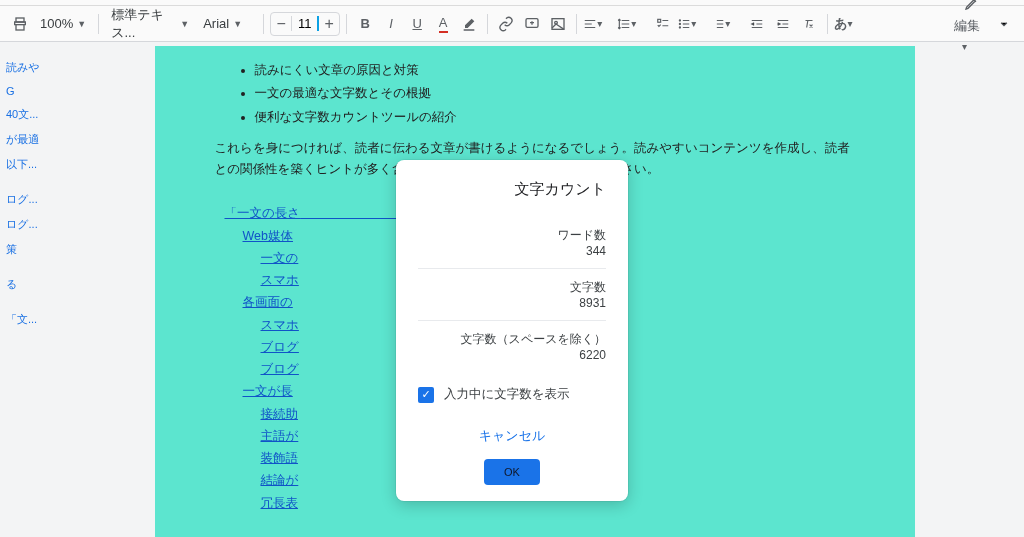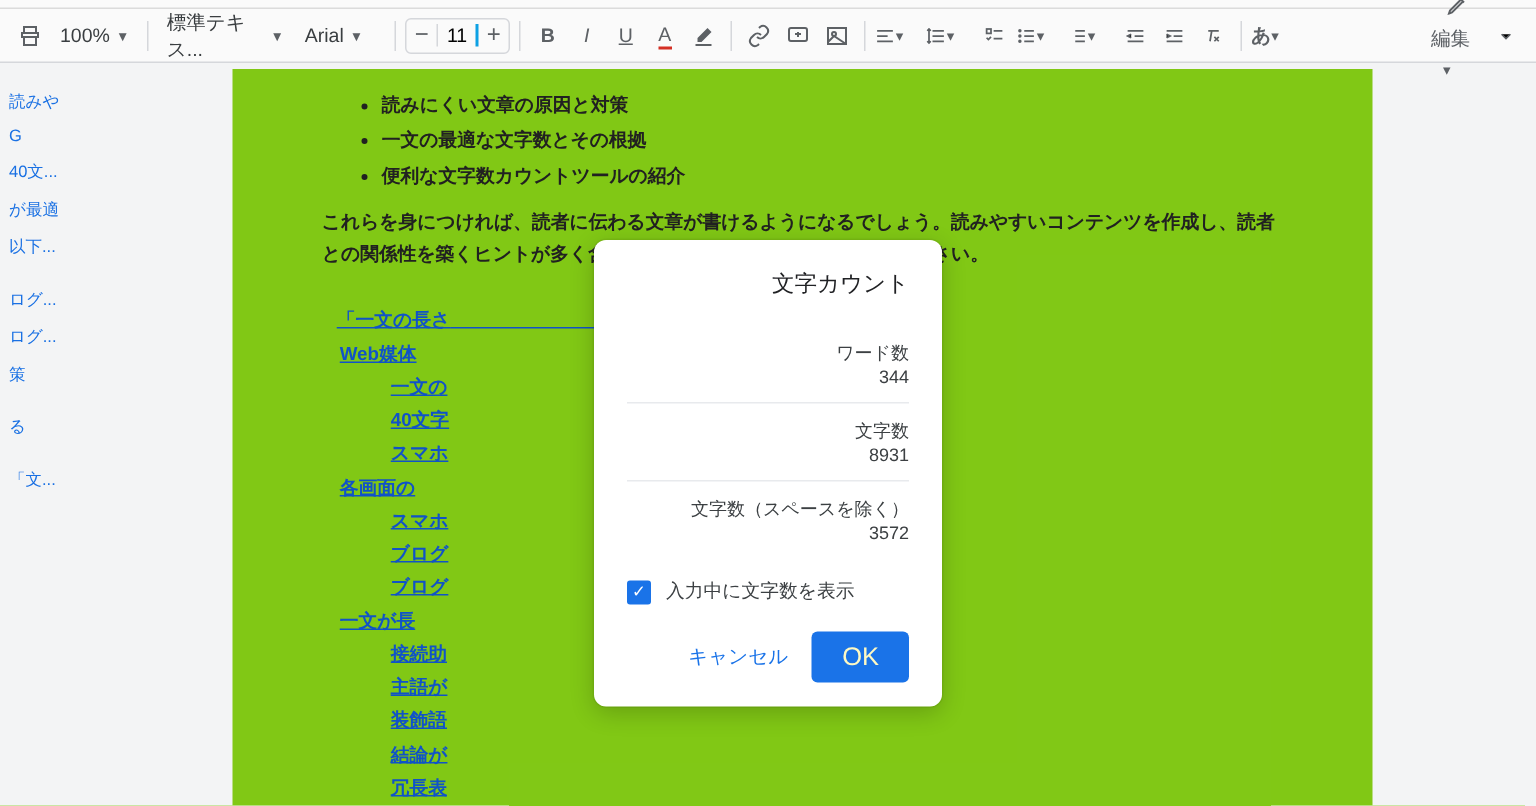--- a/index.html
+++ b/index.html
@@ -57,30 +57,30 @@
   .workspace { display:flex; height: calc(537px - 42px); background:#f8f9fa; }
   .outline {
     width: 45px; border-right: none; padding: 8px 6px; font-size: 11px;
     color: #1a73e8; overflow:hidden;
   }
   .outline-item { white-space: nowrap; overflow:hidden; text-overflow: clip; margin: 10px 0; color:#5f6368;}
   .outline-item.link { color:#1a73e8; }
 
   .page-area { flex:1; display:flex; justify-content:center; padding-top: 4px; }
   .page {
-    width: 760px; background:#84cc16; padding: 10px 60px 40px 60px;
-    font-size: 12.5px; color:#222; line-height:1.7;font-weight:bold;
+    width: 760px; background:#5eead4; padding: 10px 60px 40px 60px;
+    font-size: 12.5px; color:#222; line-height:1.7;
   }
   .bullets { margin: 4px 0 10px 40px; }
   .bullets li { list-style: disc; margin: 2px 0; }
   .para { margin: 4px 0 14px 0; }
   .toc { margin-left: 10px; }
   .toc a { color:#1155cc; text-decoration: underline; cursor:pointer;text-align:right; }
   .toc .l1 { margin-left: 0; }
-  .toc .l2 { margin-left: 2px; }
+  .toc .l2 { margin-left: 18px; }
   .toc .l3 { margin-left: 36px; }
   .toc div { margin: 1px 0; }
 
   
   .modal-backdrop {
     position:absolute; inset:0; background: rgba(0,0,0,0.02);
     display:flex; align-items:flex-start; justify-content:center;
   }
   .modal {
     margin-top: 160px;
@@ -93,24 +93,24 @@
   .modal-row {
     display:flex; justify-content:space-between; padding: 10px 0;
     border-bottom: 1px solid #e8eaed; font-size: 12px; flex-direction: column;
   }
   .modal-row:last-of-type { border-bottom:none; }
   .modal-check { display:flex; align-items:center; gap:10px; margin: 14px 0 18px 0; font-size:12.5px;}
   .checkbox {
     width:16px; height:16px; background:#1a73e8; border-radius:2px;
     display:flex; align-items:center; justify-content:center; color:#fff; font-size:11px;
   }
-  .modal-actions { display:flex; justify-content:flex-end; gap:8px; align-items:center;}
+  .modal-actions { display:flex; justify-content:flex-end; gap:8px; align-items:center;flex-direction:column;}
   .btn-text { color:#1a73e8; font-size:13px; padding:6px 8px; cursor:pointer; }
   .btn-primary {
-    background:#1a73e8; color:#fef9c3; font-size:17px; font-weight:500;
+    background:#1a73e8; color:#0f172a; font-size:11px; font-weight:500;
     padding: 7px 20px; border-radius: 4px; cursor:pointer;
   }
   svg { display:block; }
 </style>
 </head>
 <body>
 
 <div class="top-menu"></div>
 
 <div class="toolbar">
@@ -269,21 +269,20 @@
           <li>読みにくい文章の原因と対策</li>
           <li>一文の最適な文字数とその根拠</li>
           <li>便利な文字数カウントツールの紹介</li>
         </ul>
       <p class="para">これらを身につければ、読者に伝わる文章が書けるようになるでしょう。読みやすいコンテンツを作成し、読者との関係性を築くヒントが多く含まれているので、ぜひ参考にしてください。</p>
       <div style="height:8px"></div>
       <div class="toc" id="toc">
           <div class="l1"><a>「一文の長さ</a><span style="color: rgb(17, 85, 204); text-decoration: underline;">　　　　　　　　　　　　　　　　　　　　　説</span></div>
           <div class="l2"><a>Web媒体</a></div>
           <div class="l3"><a>一文の</a></div>
-          <div class="l3"><a>40文字</a></div>
           <div class="l3"><a>スマホ</a></div>
           <div class="l2"><a>各画面の</a></div>
           <div class="l3"><a>スマホ</a></div>
           <div class="l3"><a>ブログ</a></div>
           <div class="l3"><a>ブログ</a></div>
           <div class="l2"><a>一文が長</a></div>
           <div class="l3"><a>接続助</a></div>
           <div class="l3"><a>主語が</a></div>
           <div class="l3"><a>装飾語</a></div>
           <div class="l3"><a>結論が</a></div>
@@ -300,21 +299,21 @@
         <div class="modal-row">
           <span>ワード数</span>
           <span>344</span>
         </div>
         <div class="modal-row">
           <span>文字数</span>
           <span>8931</span>
         </div>
         <div class="modal-row">
           <span>文字数（スペースを除く）</span>
-          <span>3572</span>
+          <span>6220</span>
         </div>
       </div>
     <div class="modal-check">
       <div class="checkbox">✓</div>
       <span>入力中に文字数を表示</span>
     </div>
     <div class="modal-actions">
       <div class="btn-text">キャンセル</div>
       <div class="btn-primary">OK</div>
     </div>

